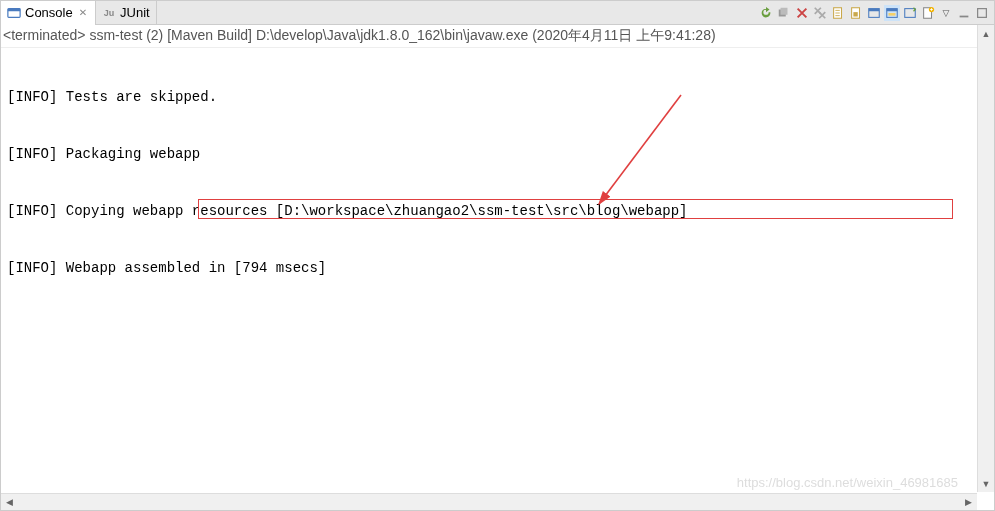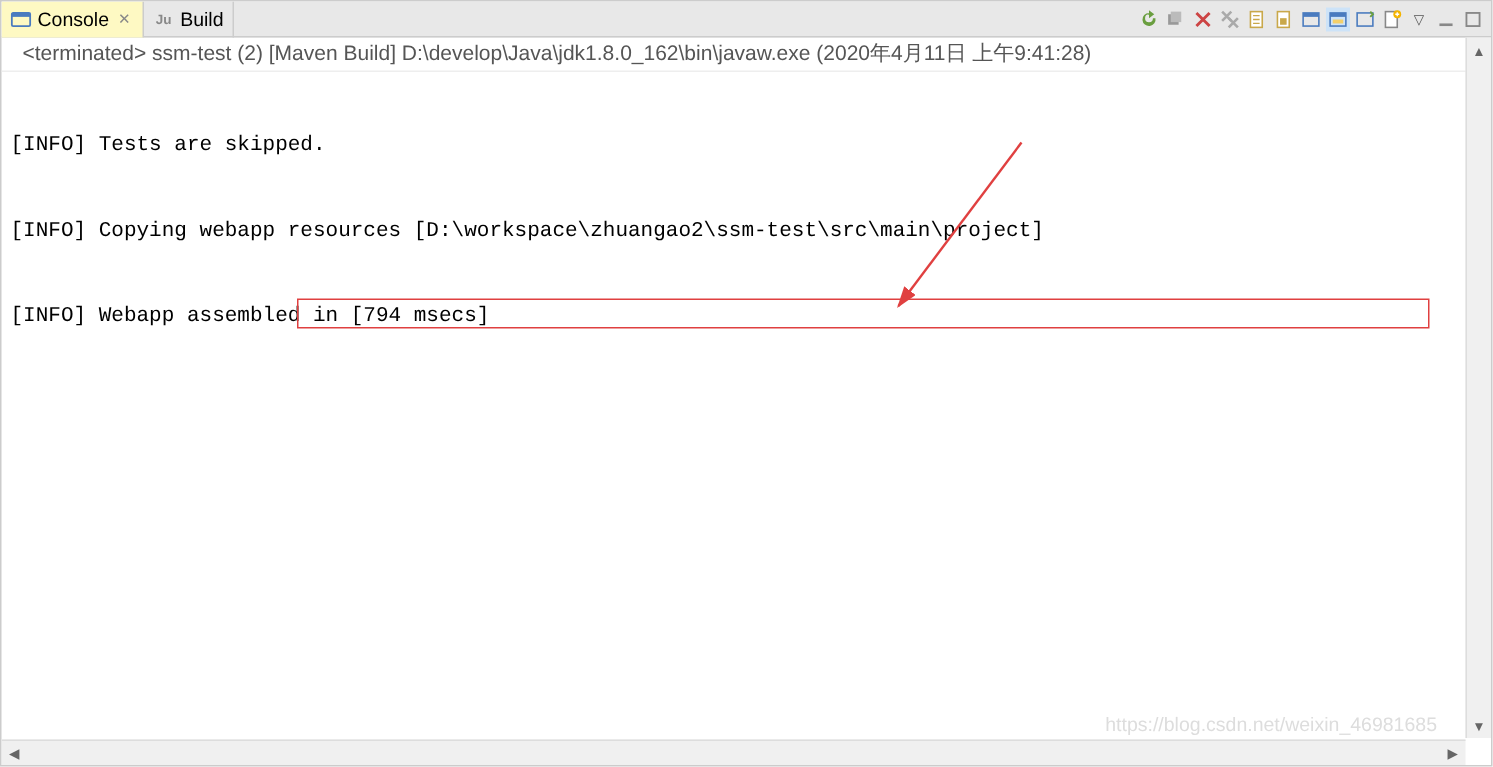--- a/index.html
+++ b/index.html
@@ -1,25 +1,25 @@
 <!DOCTYPE html>
 <html><head>
 <meta charset="utf-8">
 <style>
 * { box-sizing: border-box; margin: 0; padding: 0; }
 body { font-family: "Microsoft YaHei", Arial, sans-serif; font-size: 13px; background: #fff; width: 995px; height: 511px; overflow: hidden; position: relative; border: 1px solid #ccc; }
 .tabbar { display: flex; align-items: center; height: 24px; background: #e8e8e8; border-bottom: 1px solid #ccc; }
 .tab { display: flex; align-items: center; gap: 4px; height: 24px; padding: 0 6px; border-right: 1px solid #ccc; cursor: pointer; }
-.tab.active { background: #fef9c3; }
+.tab.active { background: #ffffff; }
 .tab-icon { width: 14px; height: 14px; display: inline-flex; align-items: center; justify-content: center; }
 .tab-close { font-size: 10px; color: #888; padding: 0 2px; cursor: pointer; }
 .toolbar { display: flex; gap: 2px; margin-left: auto; padding: 0 4px; align-items: center; }
 .toolbar-btn { width: 16px; height: 16px; display: inline-flex; align-items: center; justify-content: center; cursor: pointer; font-size: 12px; }
 .toolbar-btn svg { width: 14px; height: 14px; }
-.terminated { padding: 2px 14px; font-size: 14px; color: #555; border-bottom: 1px solid #eee; white-space: nowrap; }
+.terminated { padding: 2px 2px; font-size: 14px; color: #555; border-bottom: 1px solid #eee; white-space: nowrap; }
 .console-body { position: relative; font-family: "Courier New", monospace; font-size: 14px; line-height: 19px; padding: 2px 6px; white-space: pre; overflow: hidden; height: 440px; }
 .line { white-space: pre; }
 .highlight-box { position: absolute; border: 1px solid #e04040; pointer-events: none; }
 .arrow-svg { position: absolute; pointer-events: none; }
 .scroll-v { position: absolute; right: 0; top: 24px; bottom: 18px; width: 17px; background: #f0f0f0; border-left: 1px solid #ddd; }
 .scroll-v .arrow-up, .scroll-v .arrow-down { height: 17px; display: flex; align-items: center; justify-content: center; font-size: 9px; color: #666; cursor: pointer; }
 .scroll-v .arrow-down { position: absolute; bottom: 0; width: 100%; }
 .scroll-h { position: absolute; left: 0; right: 17px; bottom: 0; height: 17px; background: #f0f0f0; border-top: 1px solid #ddd; display: flex; justify-content: space-between; align-items: center; }
 .scroll-h .arrow-l, .scroll-h .arrow-r { width: 17px; display: flex; align-items: center; justify-content: center; font-size: 9px; color: #666; cursor: pointer; }
 .watermark { position: absolute; right: 36px; bottom: 20px; color: #ddd; font-size: 13px; pointer-events: none; }
@@ -33,21 +33,21 @@
       <svg viewBox="0 0 16 16">
           <rect x="1" y="3" width="14" height="10" rx="1" fill="none" stroke="#4a7bbf" stroke-width="1.4"></rect>
           <rect x="1" y="3" width="14" height="3" fill="#4a7bbf"></rect>
         </svg>
     </span>
     <span>Console</span>
     <span class="tab-close">✕</span>
   </div>
   <div class="tab">
     <span class="tab-icon" style="font-size:9px;color:#888;font-weight:bold;">Ju</span>
-    <span>Build</span>
+    <span>JUnit</span>
   </div>
 
   <div class="toolbar">
     <span class="toolbar-btn">
         <svg viewBox="0 0 16 16">
           <path d="M8 3a5 5 0 1 0 4.9 4H11a3 3 0 1 1-3-3V1l4 3-4 3V5" fill="#6a9e3f"></path>
         </svg>
       </span>
     <span class="toolbar-btn">
         <svg viewBox="0 0 16 16">
@@ -120,21 +120,22 @@
 
 <div class="terminated">
   <span>&lt;terminated&gt;</span>
   <span>ssm-test (2) [Maven Build]</span>
   <span>D:\develop\Java\jdk1.8.0_162\bin\javaw.exe</span>
   <span>(2020年4月11日 上午9:41:28)</span>
 </div>
 
 <div class="console-body">
   <div class="line">[INFO] Tests are skipped.</div>
-  <div class="line">[INFO] Copying webapp resources [D:\workspace\zhuangao2\ssm-test\src\main\project]</div>
+  <div class="line">[INFO] Packaging webapp</div>
+  <div class="line">[INFO] Copying webapp resources [D:\workspace\zhuangao2\ssm-test\src\blog\webapp]</div>
   <div class="line">[INFO] Webapp assembled in [794 msecs]</div>
   
   
   
   
   
   
   
   
   

